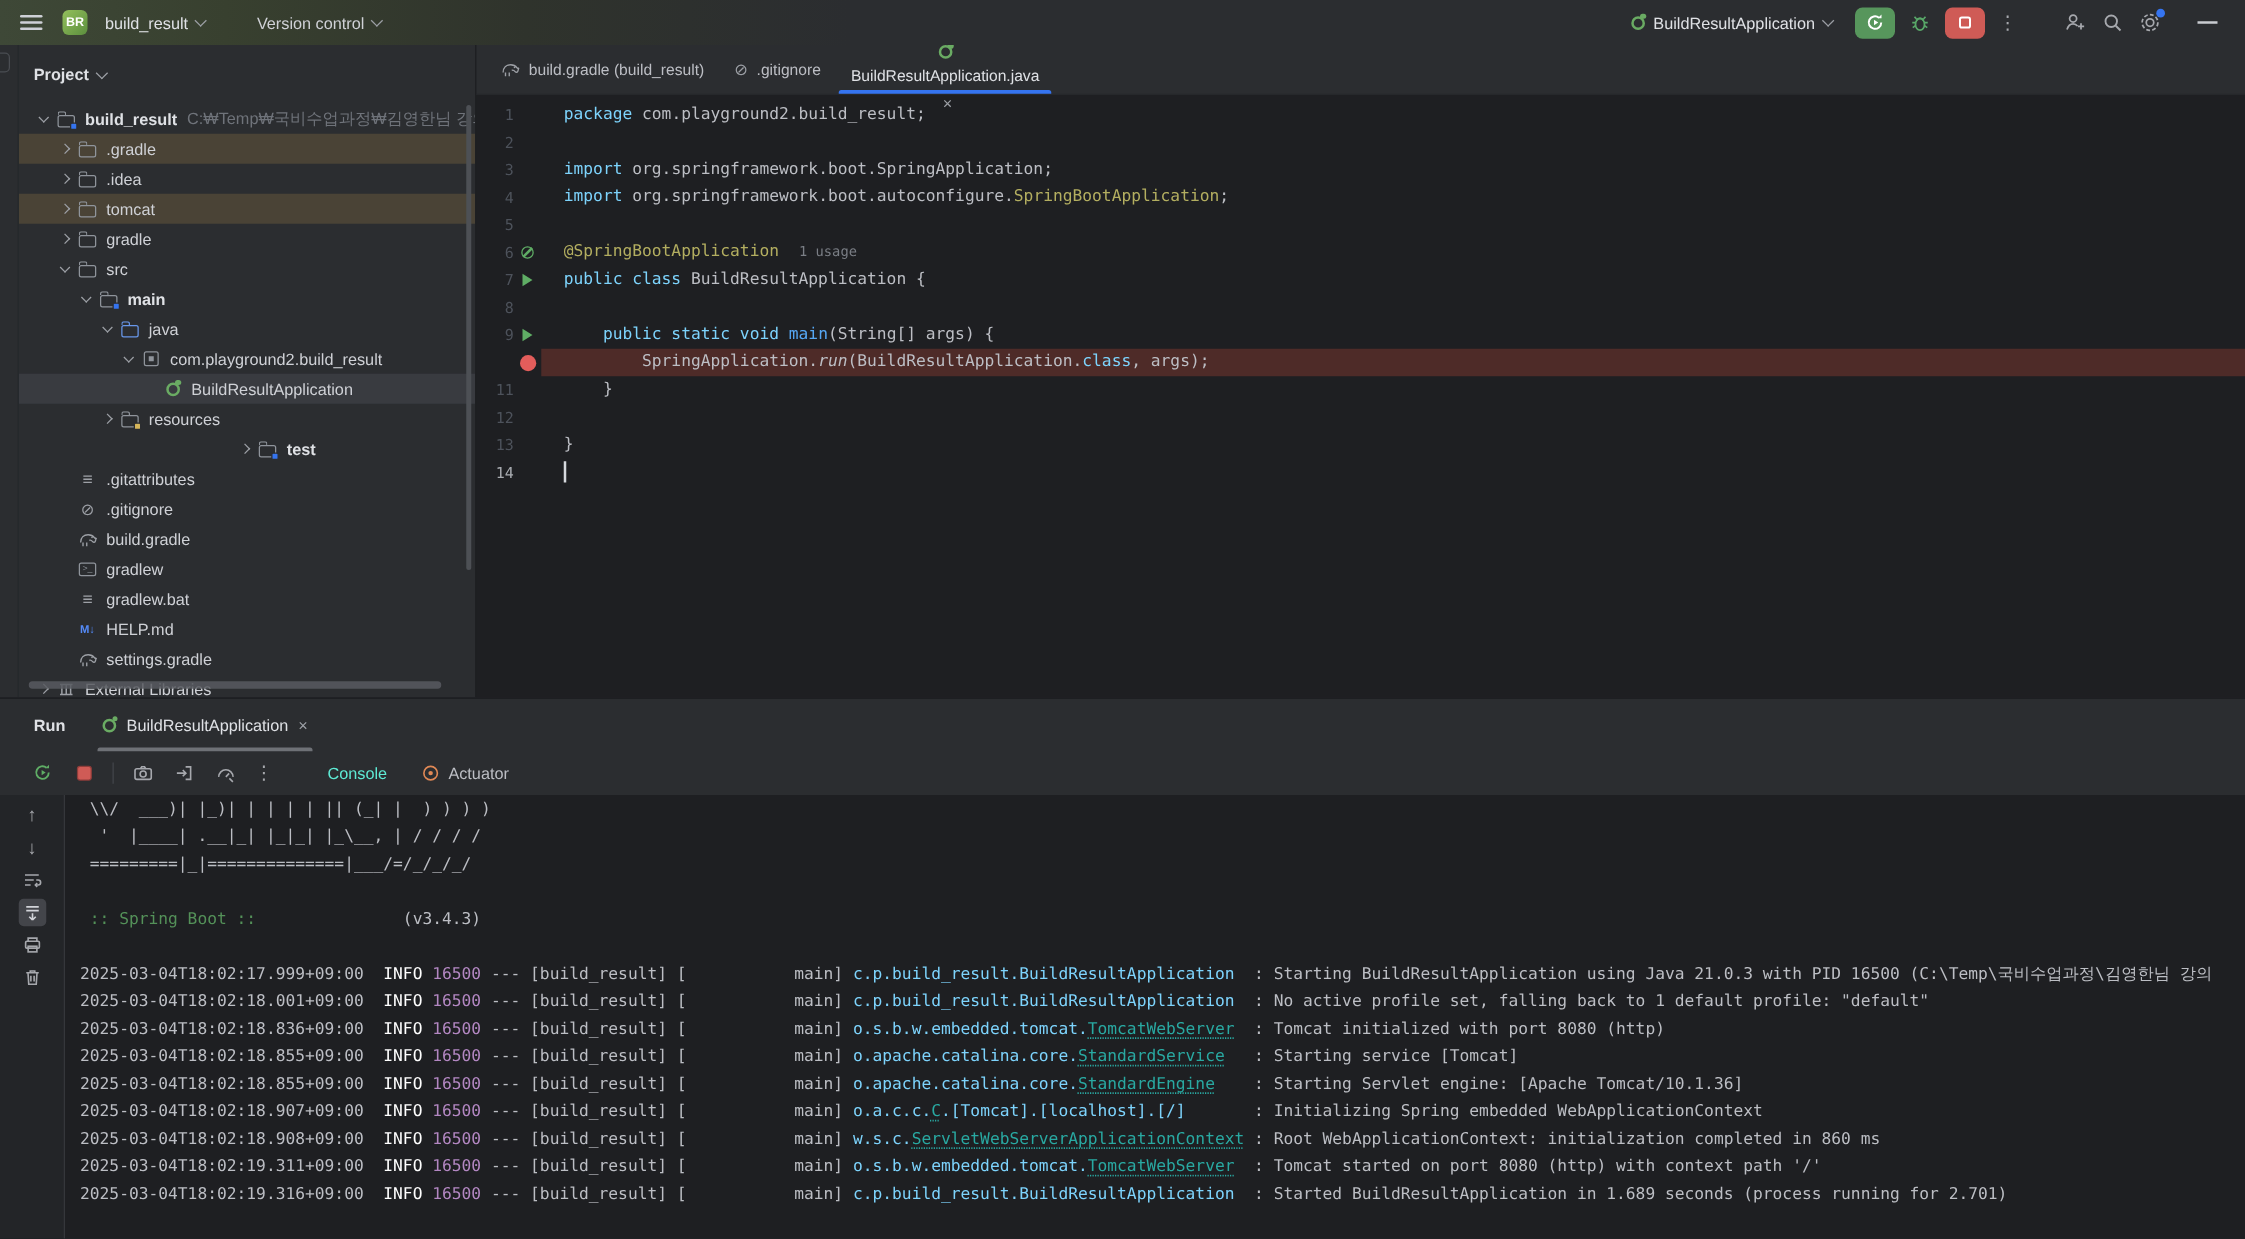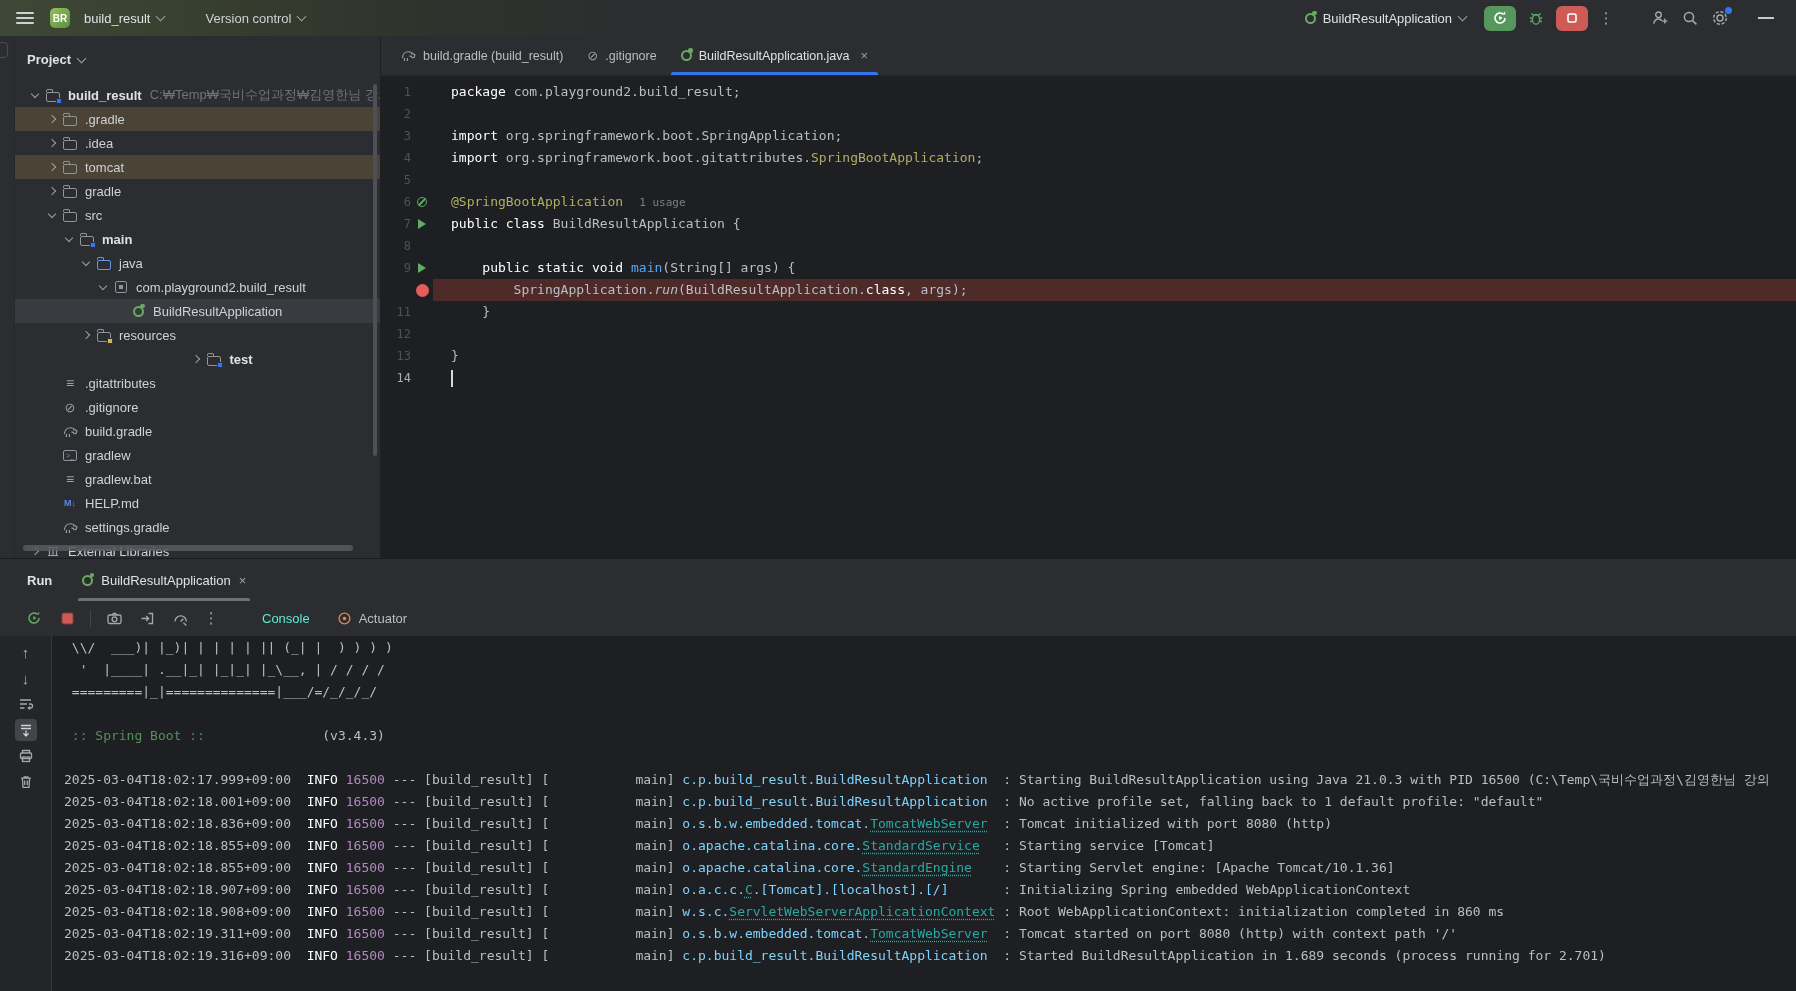--- a/index.html
+++ b/index.html
@@ -61,36 +61,36 @@
   .glyph { color:#9da0a6; font-size:14px; line-height:1; }
   .mdico { color:#548af7; font-size:9px; font-weight:bold; letter-spacing:0; }
   .term { width:14px; height:11px; border:1.3px solid #8f949b; border-radius:2px; color:#8f949b; font-size:7px; line-height:9px; text-align:left; padding-left:2px; }
   .vscroll { position:absolute; right:3px; top:48px; width:4px; height:372px; background:#4d5055; border-radius:2px; }
   .hscroll { position:absolute; left:8px; bottom:7px; width:330px; height:6px; background:#585b60; border-radius:3px; opacity:.85; }
 
   
   .editor-area { flex:1; position:relative; background:#1e1f22; overflow:hidden; }
   .tabs { height:40px; background:#2b2d30; display:flex; align-items:stretch; padding-left:8px; border-bottom:1px solid #26282b; }
   .tab { display:flex; align-items:center; gap:7px; padding:0 12px; font-size:12.5px; color:#bcbec4; position:relative; cursor:pointer; }
-  .tab.active { color:#dfe1e5; }
+  .tab.active { color:#dfe1e5;flex-direction:column; }
   .tab.active::after { content:""; position:absolute; left:2px; right:2px; bottom:0; height:3px; background:#3574f0; border-radius:2px 2px 0 0; }
   .tab .x { color:#9da0a6; font-size:13px; margin-left:4px; }
   .code-pane { position:absolute; top:41px; left:0; right:0; bottom:0;
     font-family:"DejaVu Sans Mono", monospace; font-size:13px; line-height:22px; padding-top:4px; }
   .eline { display:flex; height:22px; }
   .lnum { width:30px; min-width:30px; text-align:right; color:#4d525b; font-size:12px; }
   .gicon { width:22px; min-width:22px; display:flex; align-items:center; justify-content:center; }
   .codecell { flex:1; padding-left:18px; white-space:pre; position:relative; }
   .eline.bp .codecell { background:#4e2b28; }
   .lnum.cur { color:#a8abb0; }
   .tri { width:0; height:0; border-left:8px solid #5fad65; border-top:5px solid transparent; border-bottom:5px solid transparent; }
   .bean { width:10px; height:10px; border:1.6px solid #5fad65; border-radius:50%; position:relative; }
   .bean::after { content:""; position:absolute; left:-1px; top:3.2px; width:10px; height:1.6px; background:#5fad65; transform:rotate(-45deg); }
   .bpdot { width:13px; height:13px; border-radius:50%; background:#e35d5b; }
-  .kw { color:#ffffff; } .pl { color:#bcbec4; } .ann { color:#b3ae60; }
+  .kw { color:#7dd3fc; } .pl { color:#bcbec4; } .ann { color:#b3ae60; }
   .met { color:#56a8f5; } .call { color:#bcbec4; font-style:italic; }
   .hint { color:#7a7e85; font-size:11px; margin-left:16px; }
   .caret { display:inline-block; width:1.5px; height:17px; background:#d6d9de; vertical-align:middle; }
 
   
   .runpanel { position:absolute; top:558px; left:0; right:0; bottom:0; background:#2b2d30; border-top:1px solid #1a1b1e; }
   .run-header { height:42px; display:flex; align-items:center; padding-left:27px; }
   .run-title { font-size:13px; font-weight:bold; color:#dfe1e5; margin-right:26px; }
   .run-tab { height:42px; display:flex; align-items:center; gap:8px; font-size:13px; color:#dfe1e5; position:relative; padding:0 4px; cursor:pointer; }
   .run-tab::after { content:""; position:absolute; left:0; right:0; bottom:0; height:3px; background:#6e7176; border-radius:2px 2px 0 0; }
@@ -460,21 +460,21 @@
             <span class="codecell"></span>
           </div>
           <div class="eline">
             <span class="lnum">3</span>
             <span class="gicon"></span>
             <span class="codecell"><span class="kw">import </span><span class="pl">org.springframework.boot.SpringApplication;</span></span>
           </div>
           <div class="eline">
             <span class="lnum">4</span>
             <span class="gicon"></span>
-            <span class="codecell"><span class="kw">import </span><span class="pl">org.springframework.boot.gitattributes.</span><span class="ann">SpringBootApplication</span><span class="pl">;</span></span>
+            <span class="codecell"><span class="kw">import </span><span class="pl">org.springframework.boot.autoconfigure.</span><span class="ann">SpringBootApplication</span><span class="pl">;</span></span>
           </div>
           <div class="eline">
             <span class="lnum">5</span>
             <span class="gicon"></span>
             <span class="codecell"></span>
           </div>
           <div class="eline">
             <span class="lnum">6</span>
             <span class="gicon">
               <span class="bean"></span>

